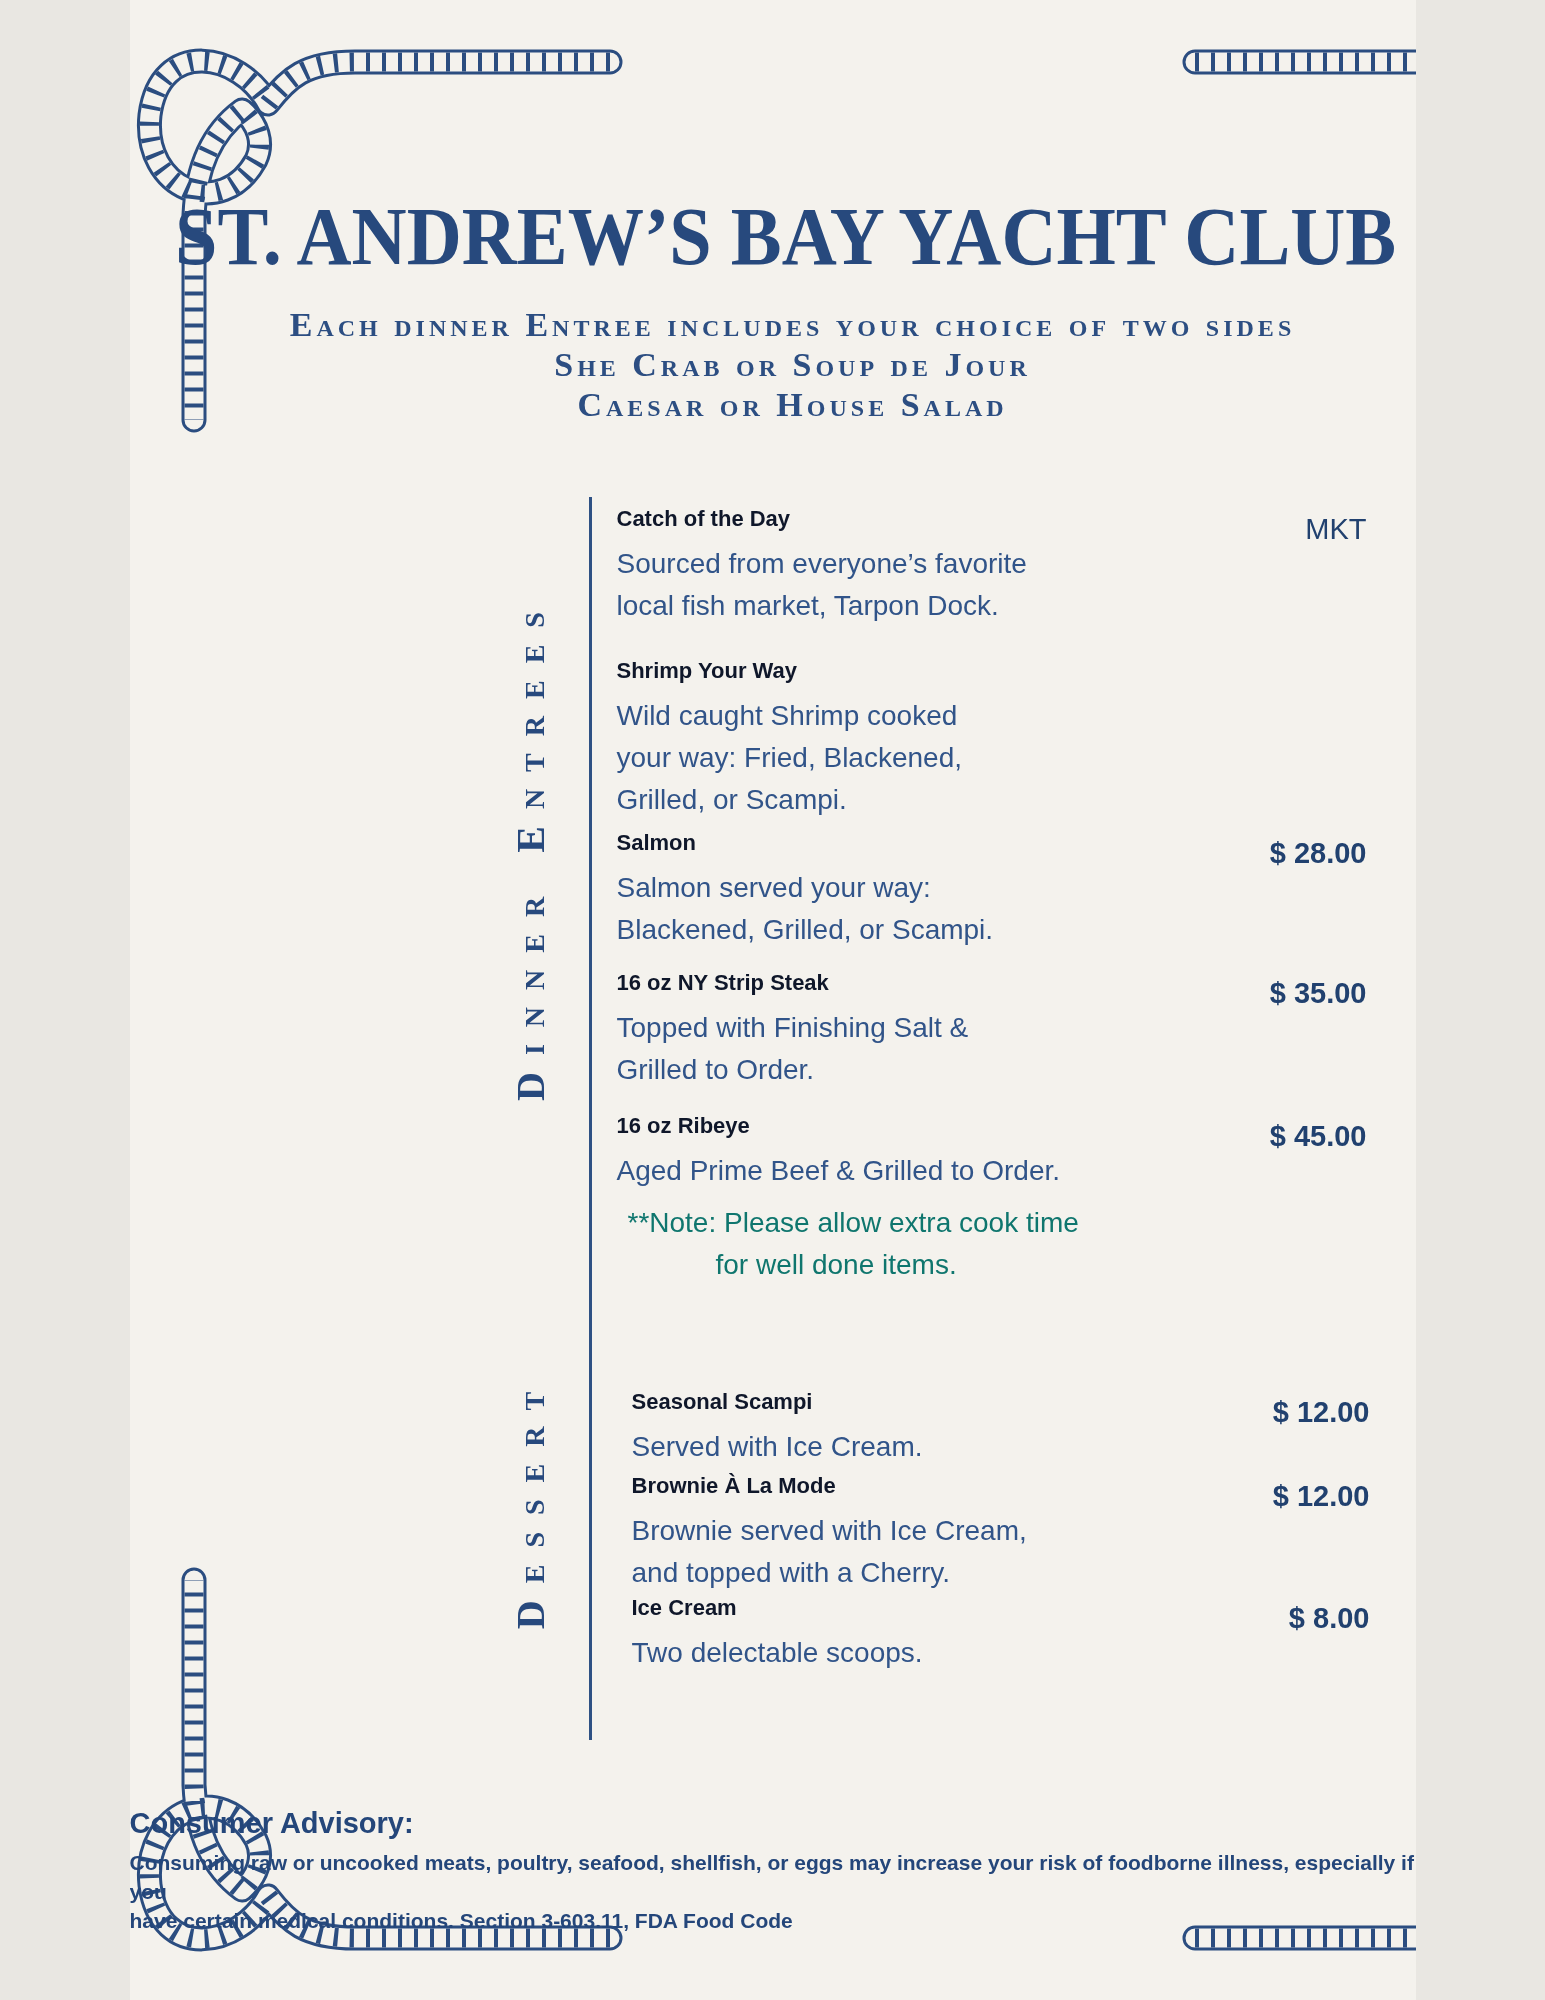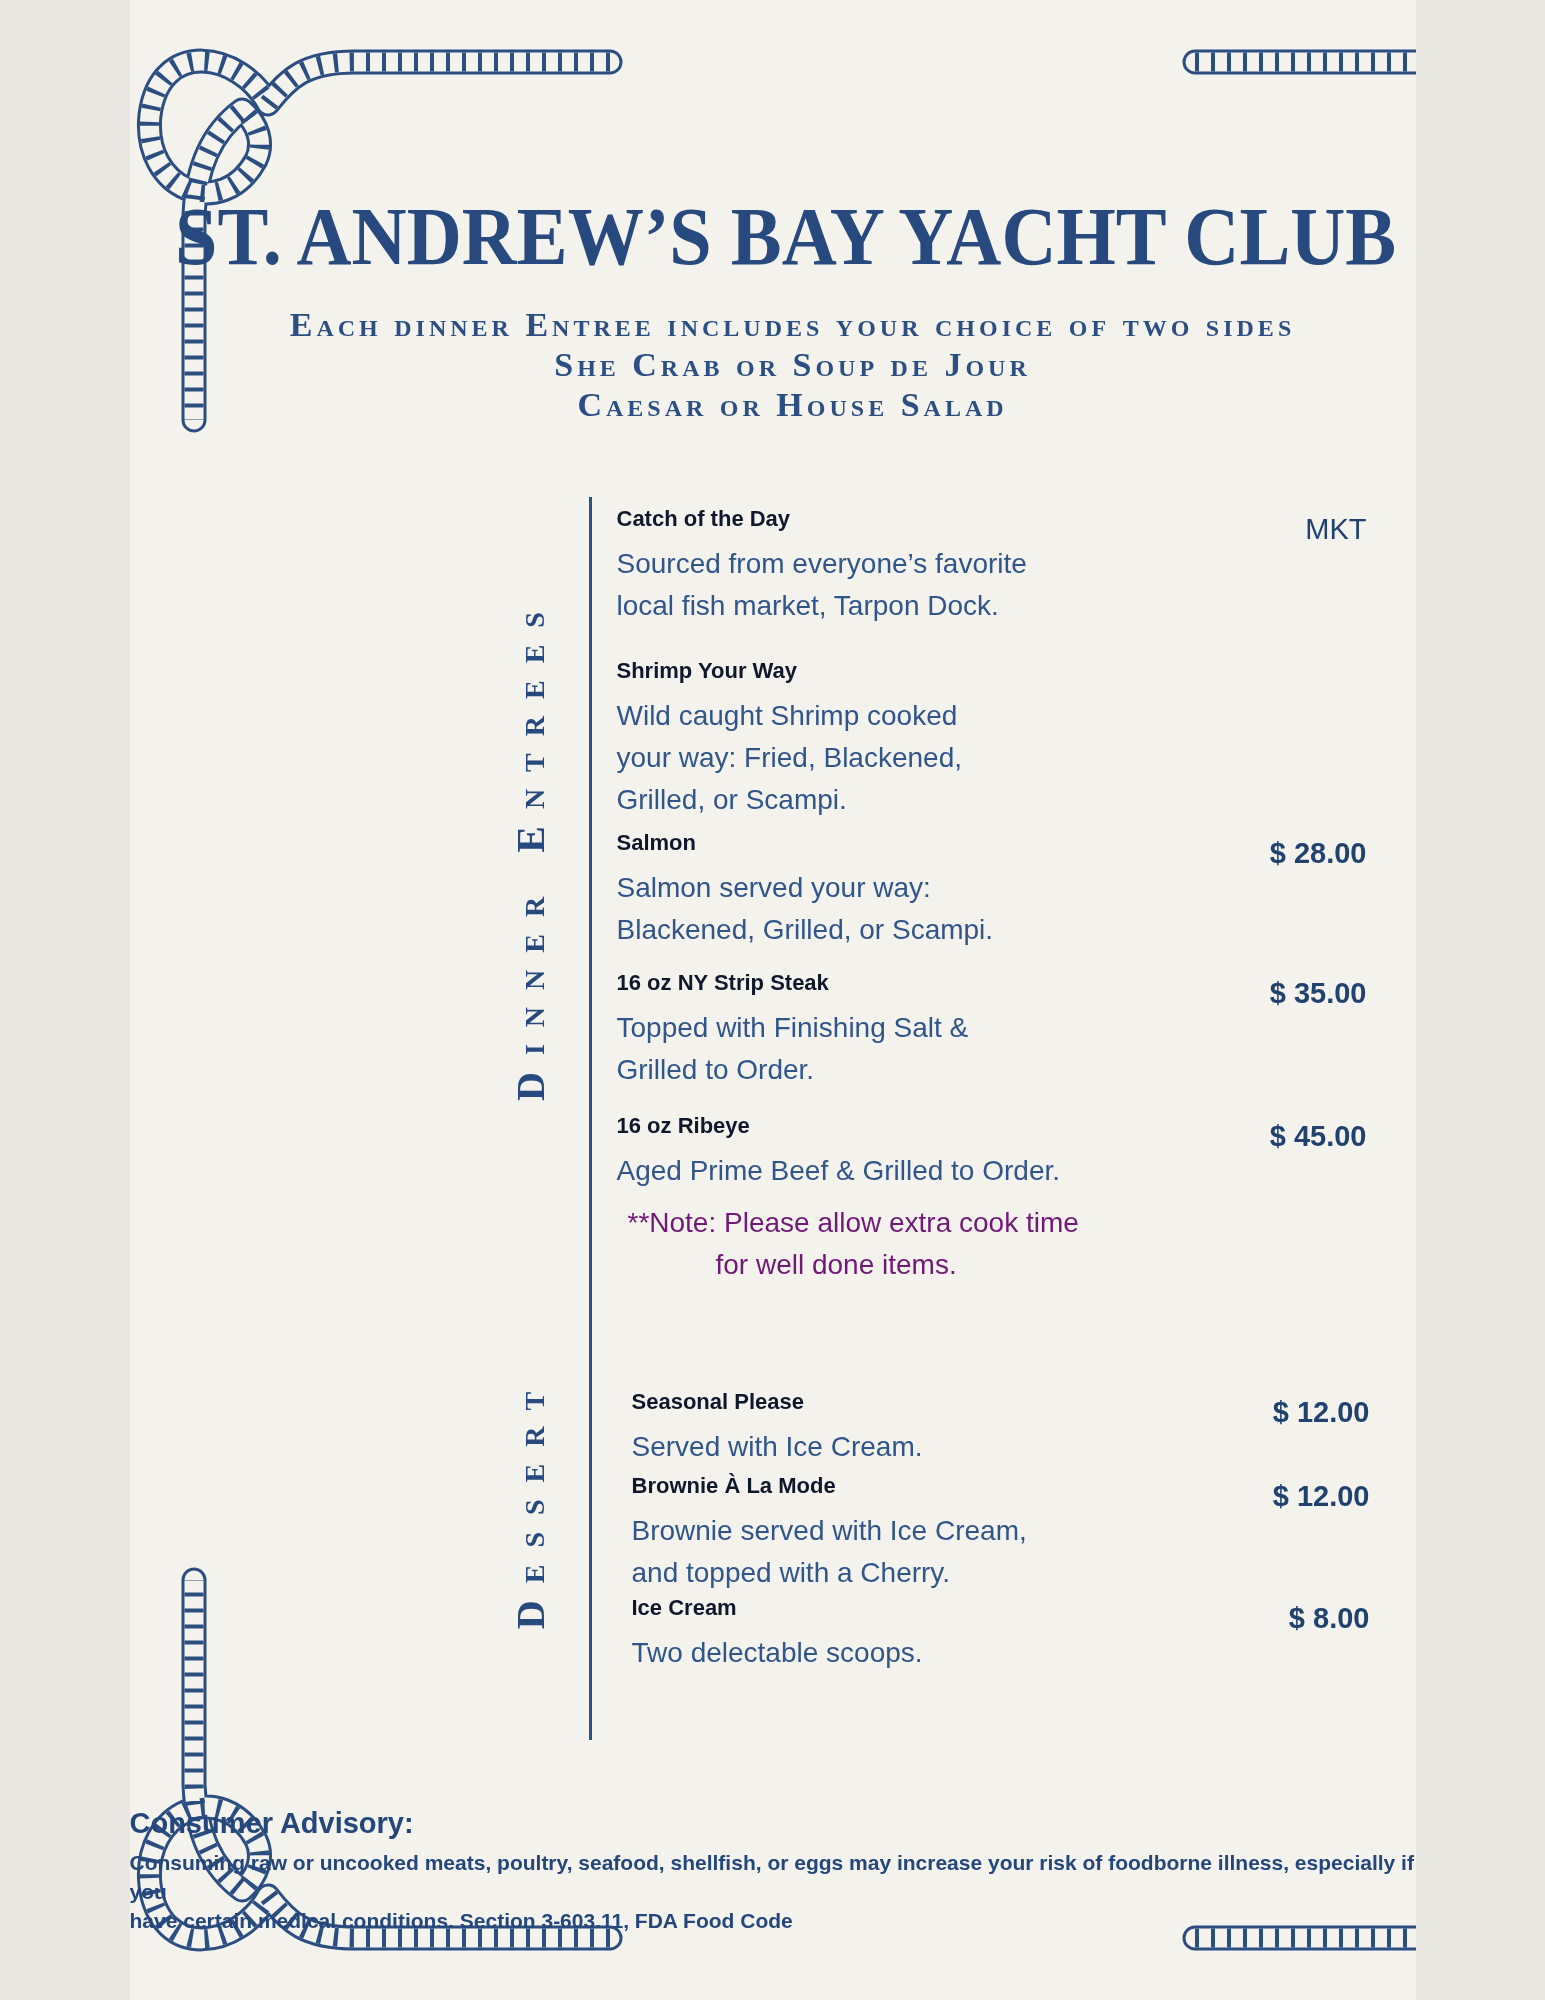--- a/index.html
+++ b/index.html
@@ -51,21 +51,21 @@
     font-weight:700;font-size:22px;line-height:38px;color:#0f172a;
   }
   .item-desc{margin-top:5px;font-size:28px;line-height:42px;color:#315489;}
   .price{
     position:absolute;top:8px;right:0;text-align:right;
     font-weight:700;font-size:29px;line-height:43px;color:#21416f;
   }
   .price.light{font-weight:400;}
   .note{
     position:absolute;left:498px;top:1202px;
-    font-size:28px;line-height:42px;color:#701a75;
+    font-size:28px;line-height:42px;color:#0f766e;
   }
   .note .note-line2{margin-left:88px;}
 
   .footer{
     position:absolute;top:1806px;left:0;width:100%;text-align:left;color:#24467a;
   }
   .footer-heading{font-weight:700;font-size:29px;line-height:34px;}
   .footer-lines{margin-top:8px;font-weight:700;font-size:21px;line-height:29px;}
 </style>
 </head>
@@ -141,21 +141,21 @@
     </div>
     <div class="price">$ 45.00</div>
   </div>
 
   <div class="note">
     <div>**Note: Please allow extra cook time</div>
     <div class="note-line2">for well done items.</div>
   </div>
 
   <div class="item d-item" style="top:1383px">
-    <div class="item-name">Seasonal Please</div>
+    <div class="item-name">Seasonal Scampi</div>
     <div class="item-desc">
       <div>Served with Ice Cream.</div>
     </div>
     <div class="price">$ 12.00</div>
   </div>
 
   <div class="item d-item" style="top:1467px">
     <div class="item-name">Brownie À La Mode</div>
     <div class="item-desc">
       <div>Brownie served with Ice Cream,</div>

